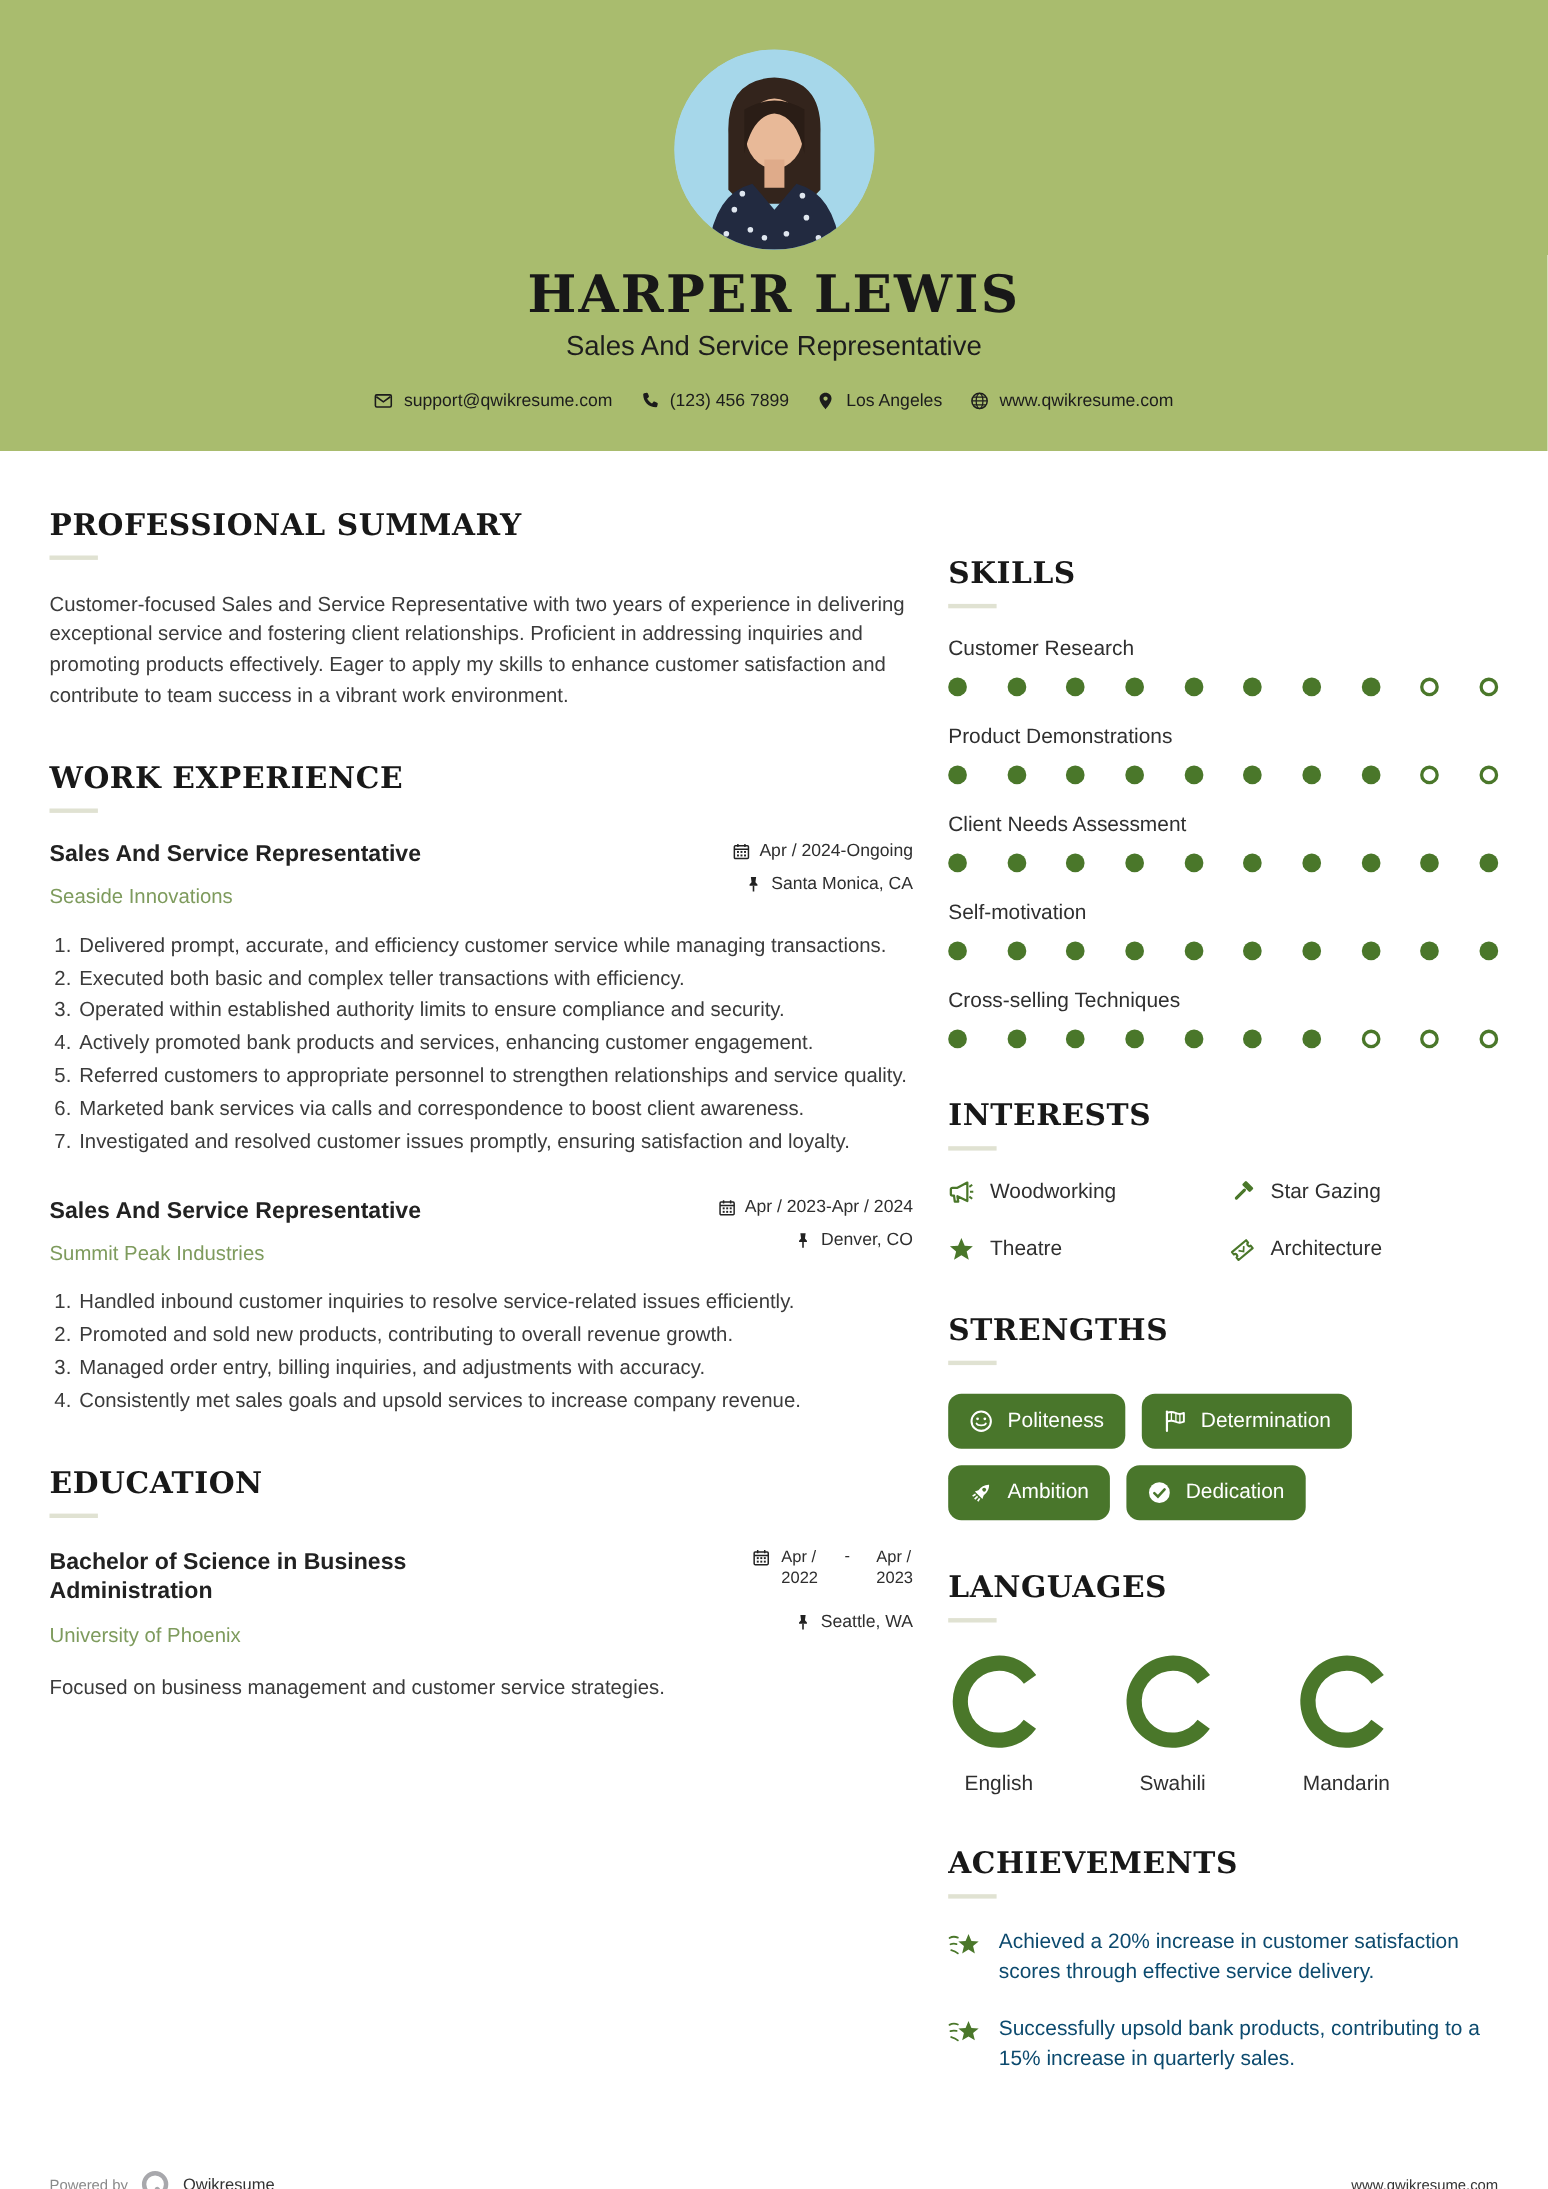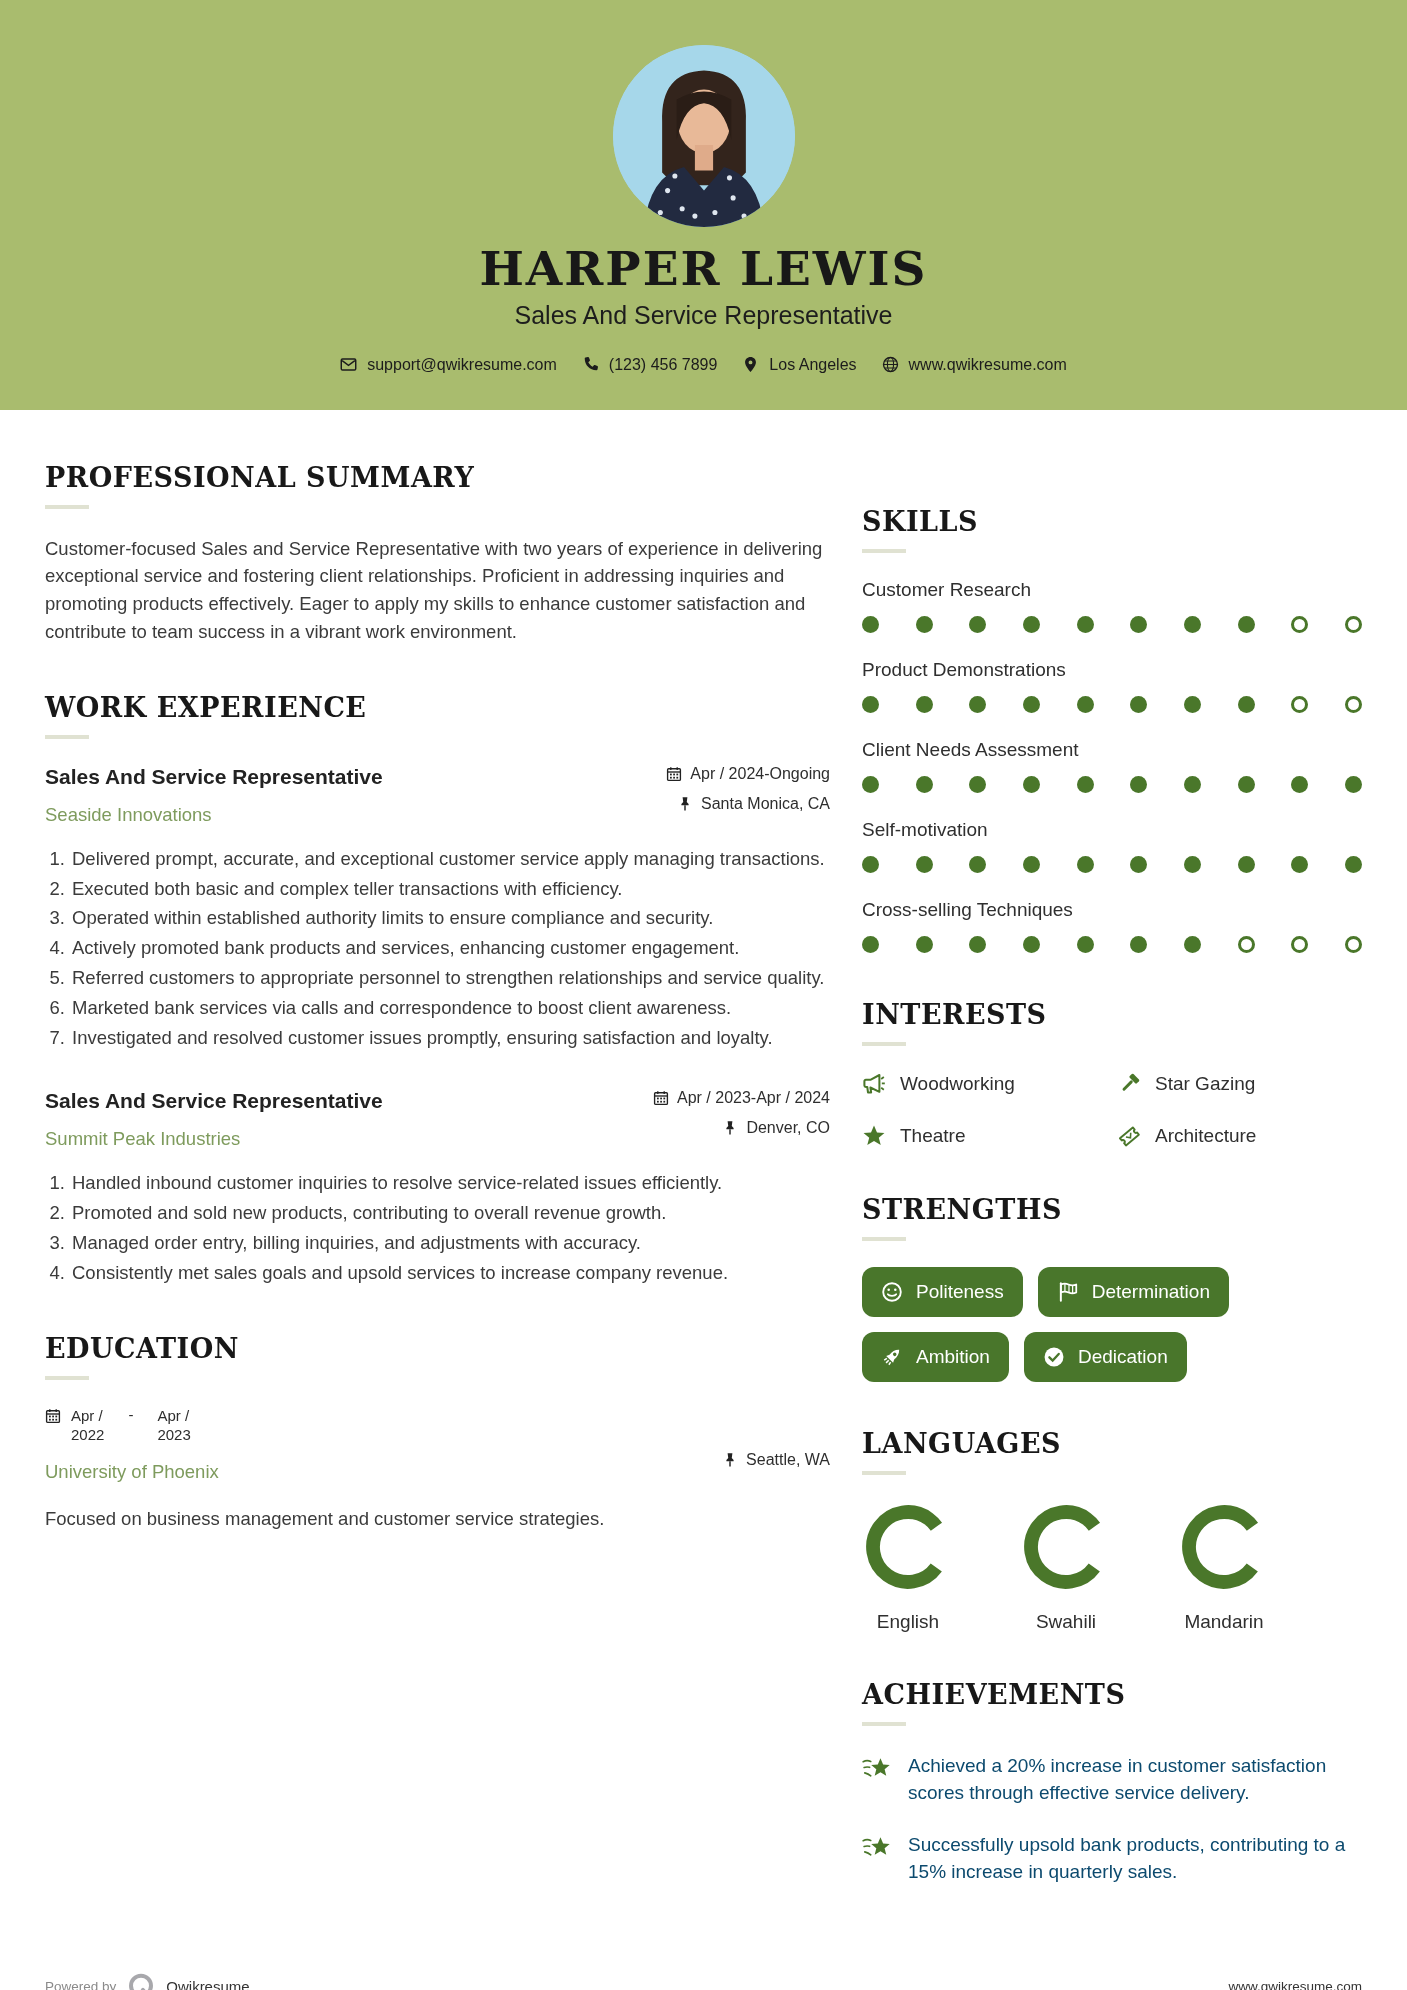--- a/index.html
+++ b/index.html
@@ -206,21 +206,21 @@
                   <span class="icon">
                     <svg viewBox="0 0 20 20">
                       <path d="M7 1.5 H13 L12.2 7.5 L14.5 10 V11.5 H5.5 V10 L7.8 7.5 Z" fill="currentColor"></path>
                       <path d="M10 11.5 V18" stroke="currentColor" stroke-width="1.8"></path>
                     </svg>
                   </span>
                   <span>Santa Monica, CA</span>
                 </div>
               </div>
               <ol class="bullets">
-                <li>Delivered prompt, accurate, and exceptional customer service apply managing transactions.</li>
+                <li>Delivered prompt, accurate, and efficiency customer service while managing transactions.</li>
                 <li>Executed both basic and complex teller transactions with efficiency.</li>
                 <li>Operated within established authority limits to ensure compliance and security.</li>
                 <li>Actively promoted bank products and services, enhancing customer engagement.</li>
                 <li>Referred customers to appropriate personnel to strengthen relationships and service quality.</li>
                 <li>Marketed bank services via calls and correspondence to boost client awareness.</li>
                 <li>Investigated and resolved customer issues promptly, ensuring satisfaction and loyalty.</li>
               </ol>
             </article>
             <article class="job">
               <div class="job-row">
@@ -263,20 +263,21 @@
                 <li>Consistently met sales goals and upsold services to increase company revenue.</li>
               </ol>
             </article>
           </div>
       </section>
 
       <section class="section">
         <h2 class="section-heading">EDUCATION</h2>
         <div class="rule"></div>
         <div class="job-row">
+          <h3 class="edu-degree">Bachelor of Science in Business Administration</h3>
           <div class="edu-dates">
             <span class="icon">
                 <svg viewBox="0 0 20 20">
                   <rect x="2" y="3.5" width="16" height="14.5" rx="1.2" fill="none" stroke="currentColor" stroke-width="1.7"></rect>
                   <path d="M2 7.5 H18" stroke="currentColor" stroke-width="1.7"></path>
                   <path d="M6 1.5 V5 M14 1.5 V5" stroke="currentColor" stroke-width="1.7"></path>
                   <g fill="currentColor">
                     <rect x="5" y="9.5" width="2.2" height="2.2"></rect>
                     <rect x="9" y="9.5" width="2.2" height="2.2"></rect>
                     <rect x="13" y="9.5" width="2.2" height="2.2"></rect>

